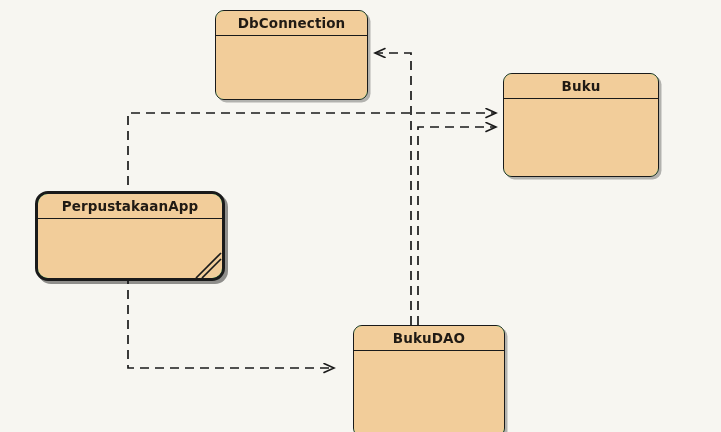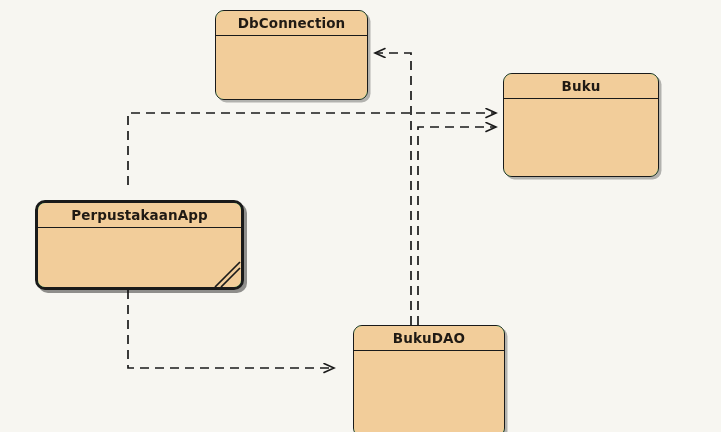--- a/index.html
+++ b/index.html
@@ -93,21 +93,21 @@
   <div class="uml-class" style="left:215px; top:10px; width:153px; height:90px;">
     <div class="uml-title">DbConnection</div>
     <div class="uml-body"></div>
   </div>
 
   <div class="uml-class" style="left:503px; top:73px; width:156px; height:104px;">
     <div class="uml-title">Buku</div>
     <div class="uml-body"></div>
   </div>
 
-  <div class="uml-class emphasized" style="left:35px; top:200px; width:209px; height:90px;">
+  <div class="uml-class emphasized" style="left:35px; top:191px; width:190px; height:90px;border-radius:13px;">
     <div class="uml-title">PerpustakaanApp</div>
     <div class="uml-body"></div>
     <svg class="corner-mark" viewBox="0 0 34 34" xmlns="http://www.w3.org/2000/svg">
       <path d="M 33 9 L 8 34" fill="none" stroke="#1a1a1a" stroke-width="1.7"></path>
       <path d="M 33 15 L 14 34" fill="none" stroke="#1a1a1a" stroke-width="1.7"></path>
     </svg>
   </div>
 
   <div class="uml-class" style="left:341px; top:325px; width:152px; height:112px;margin-left:12px;">
     <div class="uml-title">BukuDAO</div>

